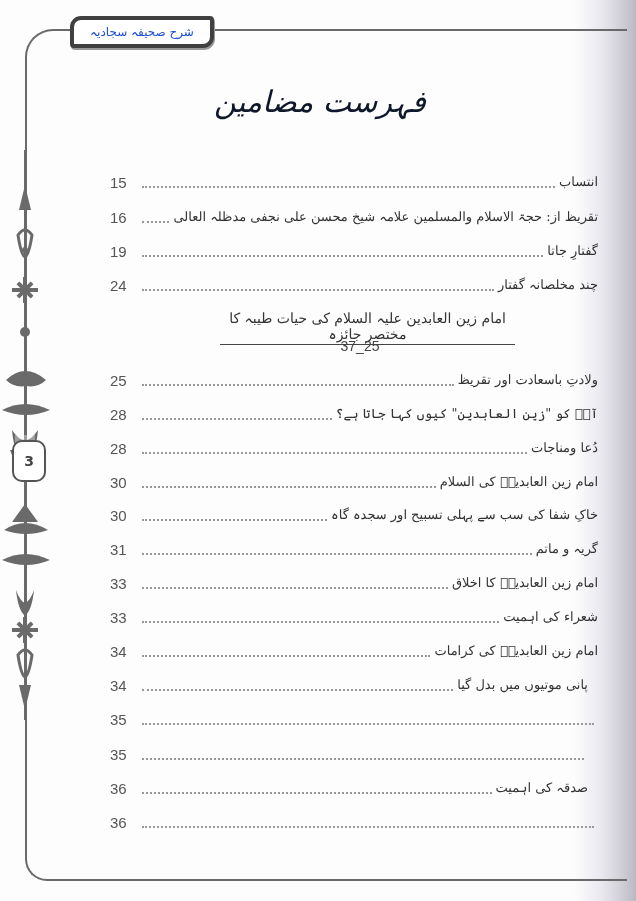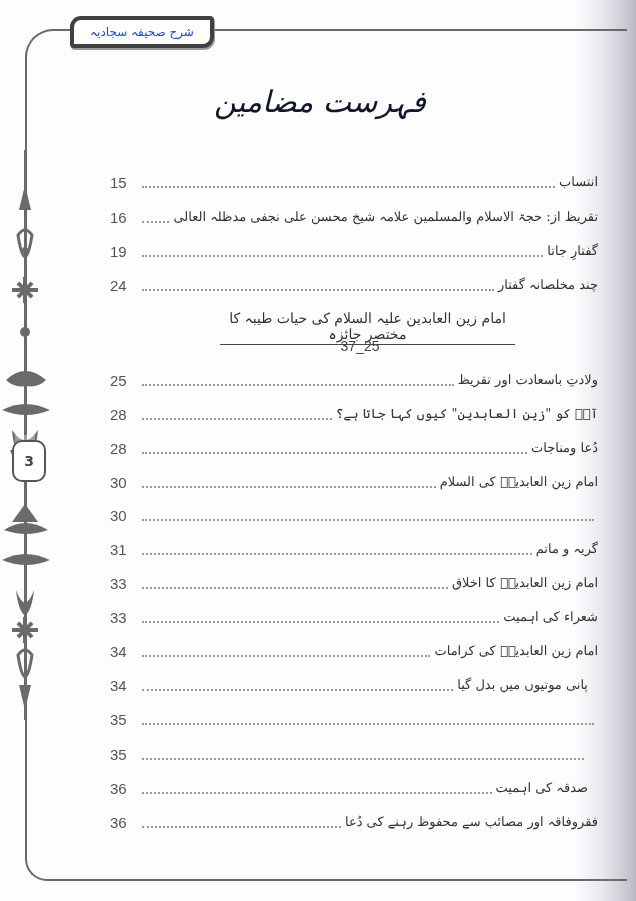--- a/index.html
+++ b/index.html
@@ -146,20 +146,21 @@
   <span class="entry">دُعا ومناجات</span>
 </div>
 <div class="toc-row" style="top:468px">
   <span class="page-num">30</span>
   <span class="leader"></span>
   <span class="entry">امام زین العابدینؑ کی السلام</span>
 </div>
 <div class="toc-row" style="top:501px">
   <span class="page-num">30</span>
   <span class="leader"></span>
+  <span class="entry">خاکِ شفا کی سب سے پہلی تسبیح اور سجدہ گاہ</span>
 </div>
 <div class="toc-row" style="top:535px">
   <span class="page-num">31</span>
   <span class="leader"></span>
   <span class="entry">گریہ و ماتم</span>
 </div>
 <div class="toc-row" style="top:569px">
   <span class="page-num">33</span>
   <span class="leader"></span>
   <span class="entry">امام زین العابدینؑ کا اخلاق</span>
@@ -188,14 +189,13 @@
   <span class="leader"></span>
 </div>
 <div class="toc-row" style="top:774px; width:478px">
   <span class="page-num">36</span>
   <span class="leader"></span>
   <span class="entry">صدقہ کی اہمیت</span>
 </div>
 <div class="toc-row" style="top:808px">
   <span class="page-num">36</span>
   <span class="leader"></span>
-  <span class="entry">فقروفاقہ اور مصائب سے محفوظ رہنے کی دُعا</span>
 </div>
 
 </body></html>

